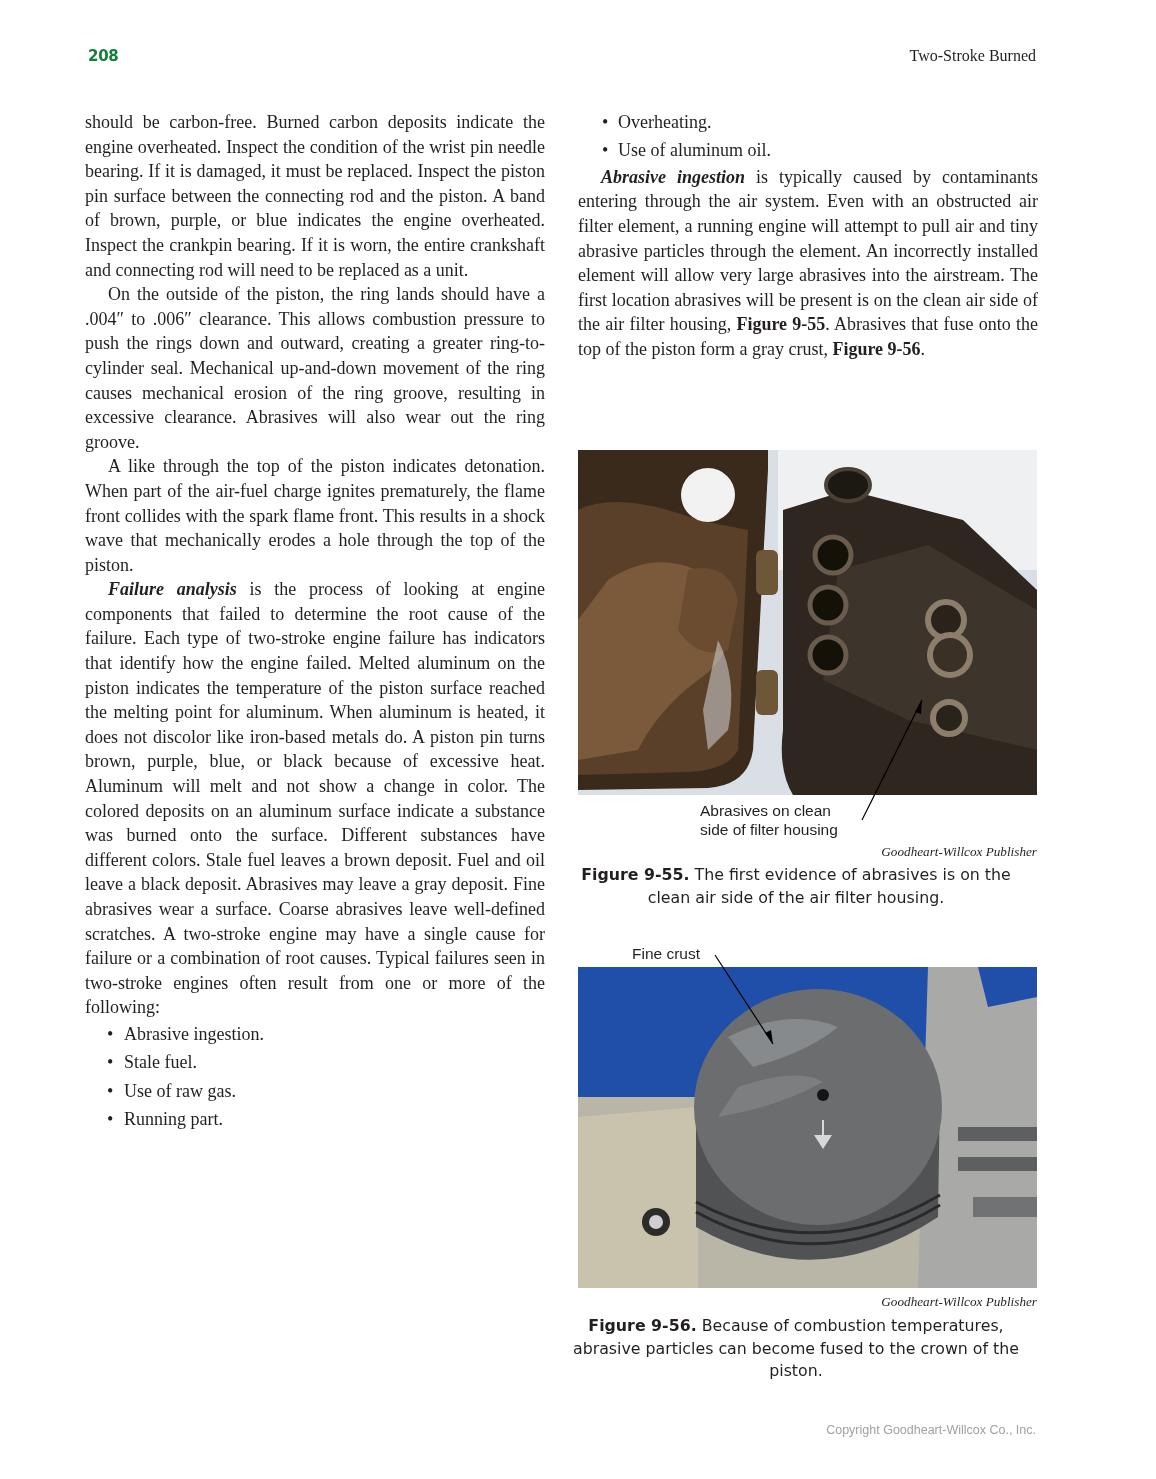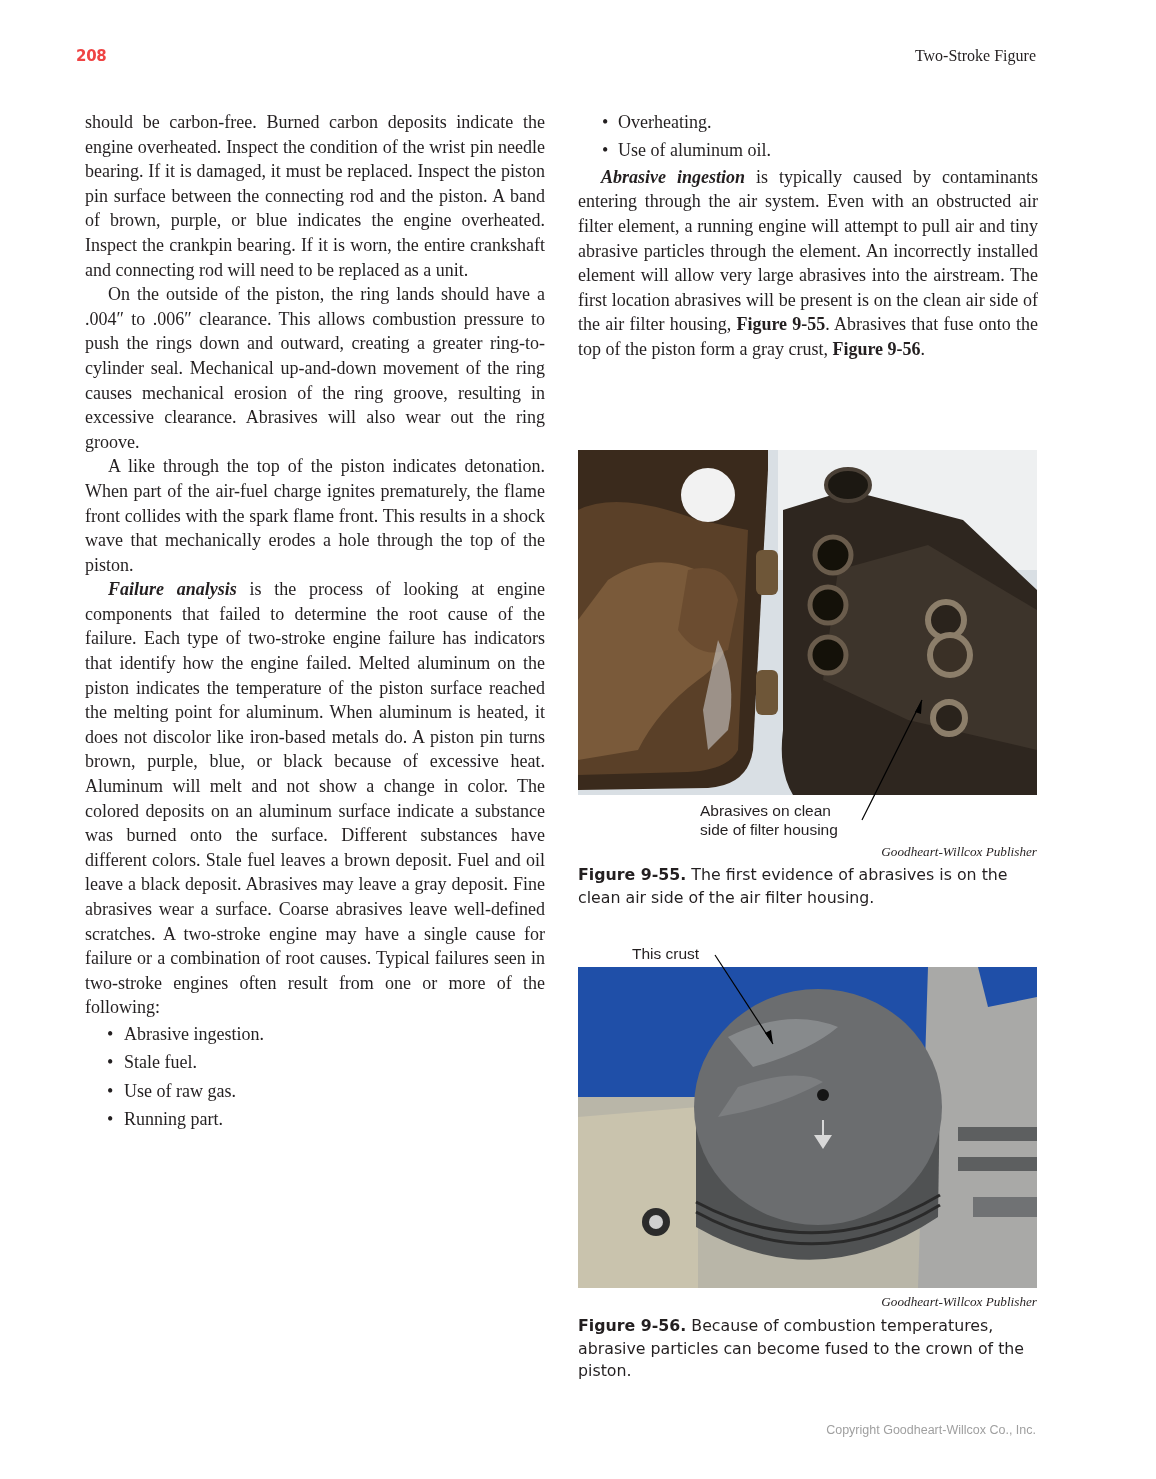--- a/index.html
+++ b/index.html
@@ -1,17 +1,17 @@
 <!DOCTYPE html>
 <html><head>
 <meta charset="utf-8">
 <style>
   html, body { margin: 0; padding: 0; background: #ffffff; }
   body { width: 1156px; height: 1479px; position: relative; overflow: hidden; color: #231f20; }
-  .page-number { position: absolute; left: 76px; top: 47px; font-family: "DejaVu Sans", sans-serif; font-weight: bold; font-size: 15px; color: #ef4444; letter-spacing: -0.3px; }
+  .page-number { position: absolute; left: 88px; top: 47px; font-family: "DejaVu Sans", sans-serif; font-weight: bold; font-size: 15px; color: #15803d; letter-spacing: -0.3px; }
   .running-head { position: absolute; right: 120px; top: 47px; font-family: "Liberation Serif", serif; font-size: 16px; color: #231f20; }
 
   .col { position: absolute; font-family: "Liberation Serif", serif; font-size: 18px; line-height: 24.6px; text-align: justify; }
   .col-left { left: 85px; top: 110px; width: 460px; }
   .col-right { left: 578px; top: 110px; width: 460px; }
   .col p { margin: 0; }
   .col p.indent { text-indent: 23px; }
   .col ul { list-style: none; margin: 0; padding: 0; }
   .col ul li { position: relative; padding-left: 39px; line-height: 28.4px; }
   .col ul li .bullet { position: absolute; left: 22px; top: 0; }
@@ -27,32 +27,32 @@
 
   .callout { position: absolute; font-family: "Liberation Sans", sans-serif; font-size: 15.5px; line-height: 19px; color: #231f20; }
   .callout-55 { left: 700px; top: 801px; width: 160px; text-align: left; }
   .callout-56 { left: 632px; top: 944px; }
   .leader { position: absolute; left: 0; top: 0; pointer-events: none; }
 
   .credit { position: absolute; right: 119px; font-family: "Liberation Serif", serif; font-style: italic; font-size: 13.2px; color: #231f20; }
   .credit-55 { top: 844px; }
   .credit-56 { top: 1294px; }
 
-  .caption { position: absolute; left: 578px; width: 460px; font-family: "DejaVu Sans", sans-serif; font-size: 15.8px; line-height: 22.5px; color: #231f20; }
+  .caption { position: absolute; left: 566px; width: 460px; font-family: "DejaVu Sans", sans-serif; font-size: 15.8px; line-height: 22.5px; color: #231f20; text-align: center; }
   .caption-55 { top: 864px; }
   .caption-56 { top: 1315px; }
   .caption .fig-label { font-weight: bold; }
 
   .copyright { position: absolute; right: 120px; top: 1423px; font-family: "Liberation Sans", sans-serif; font-size: 12.5px; color: #a0a0a0; }
 </style>
 </head>
 <body>
 
 <div class="page-number">208</div>
-<div class="running-head">Two-Stroke Figure</div>
+<div class="running-head">Two-Stroke Burned</div>
 
 <div class="col col-left">
   <p>should be carbon-free. Burned carbon deposits indicate the engine overheated. Inspect the condition of the wrist pin needle bearing. If it is damaged, it must be replaced. Inspect the piston pin surface between the connecting rod and the piston. A band of brown, purple, or blue indicates the engine overheated. Inspect the crankpin bearing. If it is worn, the entire crankshaft and connecting rod will need to be replaced as a unit.</p>
   <p class="indent">On the outside of the piston, the ring lands should have a .004″ to .006″ clearance. This allows combustion pressure to push the rings down and outward, creating a greater ring-to-cylinder seal. Mechanical up-and-down movement of the ring causes mechanical erosion of the ring groove, resulting in excessive clearance. Abrasives will also wear out the ring groove.</p>
   <p class="indent">A like through the top of the piston indicates detonation. When part of the air-fuel charge ignites prematurely, the flame front collides with the spark flame front. This results in a shock wave that mechanically erodes a hole through the top of the piston.</p>
   <p class="indent"><span class="term">Failure analysis</span><span> is the process of looking at engine components that failed to determine the root cause of the failure. Each type of two-stroke engine failure has indicators that identify how the engine failed. Melted aluminum on the piston indicates the temperature of the piston surface reached the melting point for aluminum. When aluminum is heated, it does not discolor like iron-based metals do. A piston pin turns brown, purple, blue, or black because of excessive heat. Aluminum will melt and not show a change in color. The colored deposits on an aluminum surface indicate a substance was burned onto the surface. Different substances have different colors. Stale fuel leaves a brown deposit. Fuel and oil leave a black deposit. Abrasives may leave a gray deposit. Fine abrasives wear a surface. Coarse abrasives leave well-defined scratches. A two-stroke engine may have a single cause for failure or a combination of root causes. Typical failures seen in two-stroke engines often result from one or more of the following:</span></p>
   <ul>
     <li><span class="bullet">•</span><span>Abrasive ingestion.</span></li>
     <li><span class="bullet">•</span><span>Stale fuel.</span></li>
     <li><span class="bullet">•</span><span>Use of raw gas.</span></li>
@@ -125,17 +125,17 @@
   <line x1="862" y1="820" x2="922" y2="700" stroke="#000" stroke-width="1.2"></line>
   <polygon points="922,700 915,712 921,714" fill="#000"></polygon>
   <line x1="715" y1="955" x2="773" y2="1044" stroke="#000" stroke-width="1.2"></line>
   <polygon points="773,1044 765,1033 771,1030" fill="#000"></polygon>
 </svg>
 
 <div class="callout callout-55">Abrasives on clean side of filter housing</div>
 <div class="credit credit-55">Goodheart-Willcox Publisher</div>
 <div class="caption caption-55"><span class="fig-label">Figure 9-55.</span><span> The first evidence of abrasives is on the clean air side of the air filter housing.</span></div>
 
-<div class="callout callout-56">This crust</div>
+<div class="callout callout-56">Fine crust</div>
 <div class="credit credit-56">Goodheart-Willcox Publisher</div>
 <div class="caption caption-56"><span class="fig-label">Figure 9-56.</span><span> Because of combustion temperatures, abrasive particles can become fused to the crown of the piston.</span></div>
 
 <div class="copyright">Copyright Goodheart-Willcox Co., Inc.</div>
 
 </body></html>

